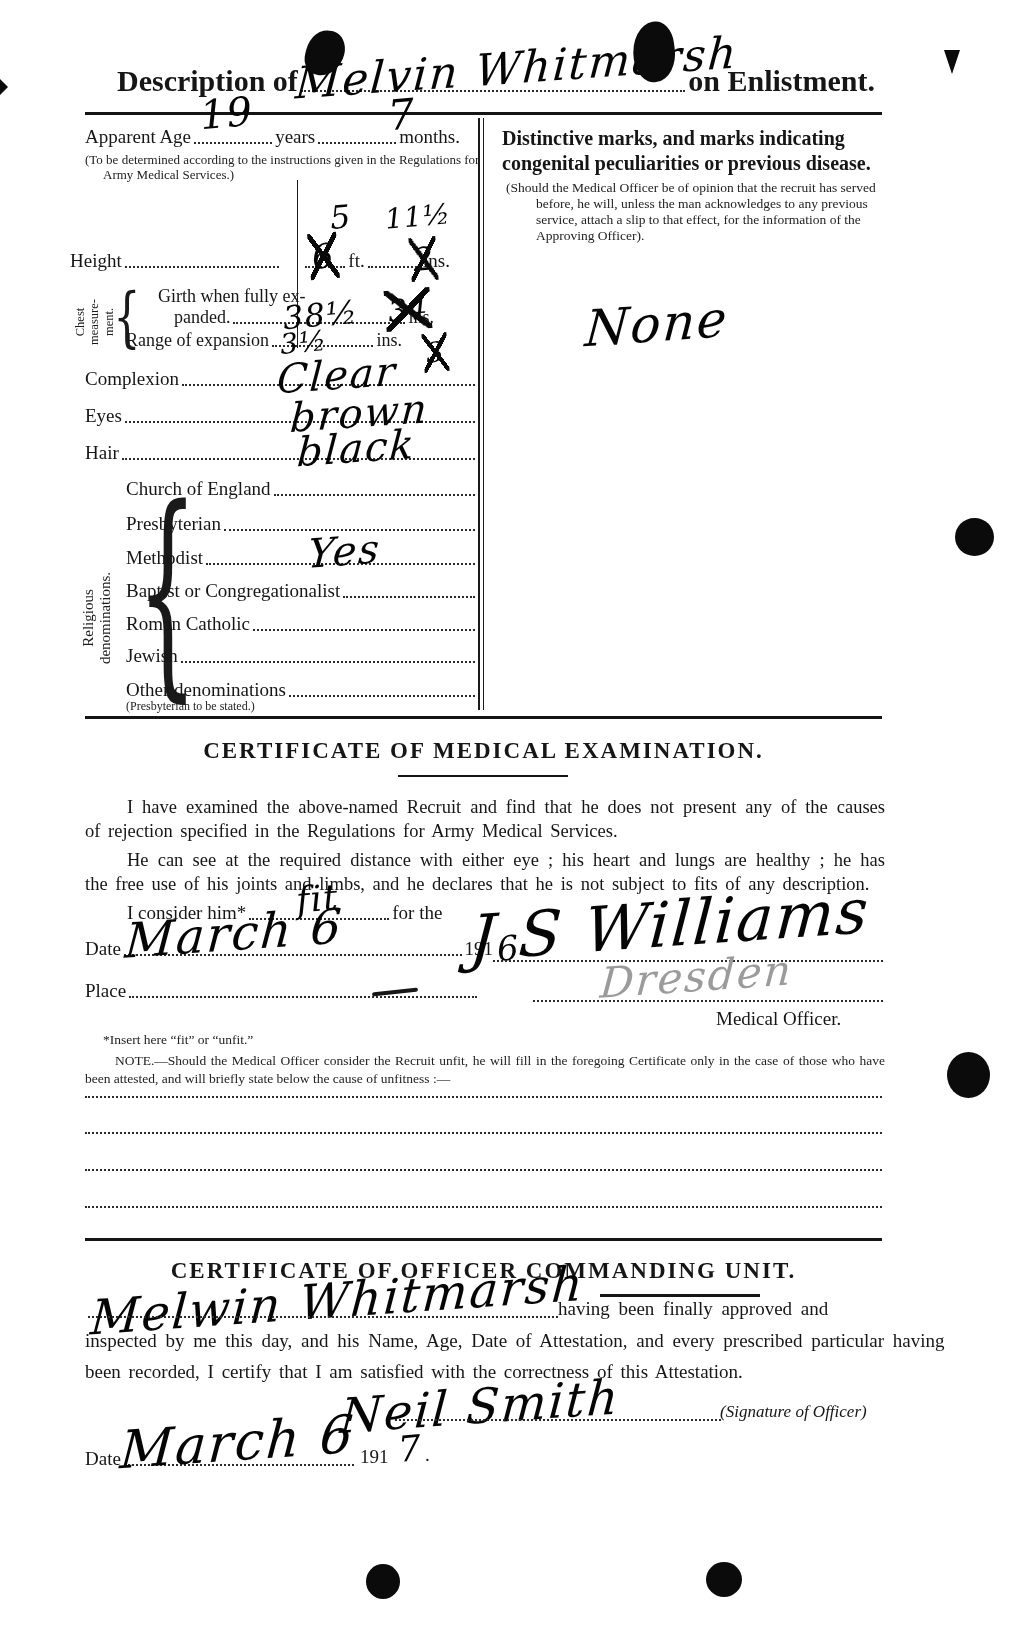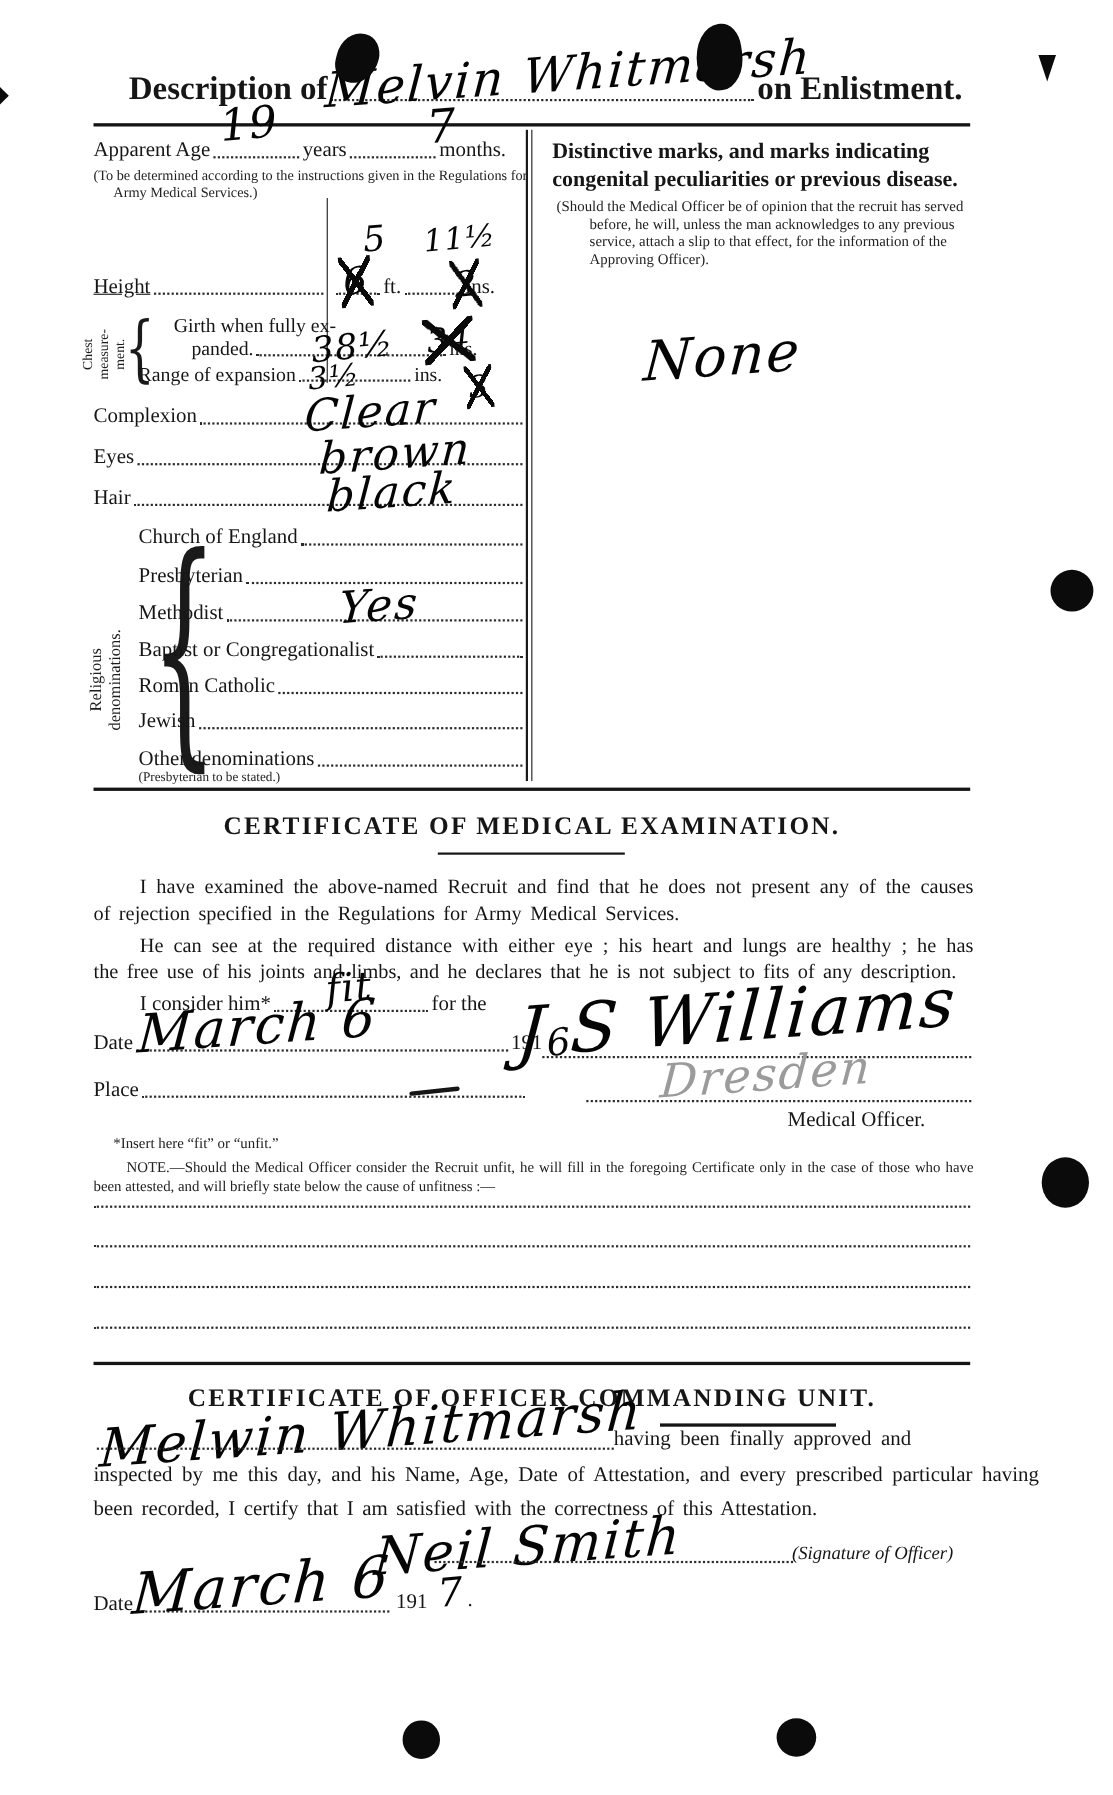--- a/index.html
+++ b/index.html
@@ -87,21 +87,21 @@
   <span class="lbl">months.</span>
 </div>
 <span class="hw" style="left:200px; top:90px; font-size:40px;">19</span>
 <span class="hw" style="left:388px; top:90px; font-size:42px;">7</span>
 
 <div class="abs smallnote hang" style="left:85px; top:152px; width:390px;">(To be determined according to the instructions given in the Regulations for Army Medical Services.)</div>
 
 <div class="vline" style="left:297px; top:180px; height:168px;"></div>
 
 
-<div class="abs row" style="left:85px; top:250px; width:212px;text-decoration:underline;">
+<div class="abs row" style="left:70px; top:250px; width:212px;">
   <span class="lbl">Height</span>
   <span class="dots"></span>
 </div>
 <div class="abs row" style="left:302px; top:250px; width:148px;">
   <span class="dots"></span>
   <span class="lbl">ft.</span>
   <span class="dots" style="flex:1.3;"></span>
   <span class="lbl">ins.</span>
 </div>
 <span class="hw" style="left:330px; top:198px; font-size:32px;">5</span>

